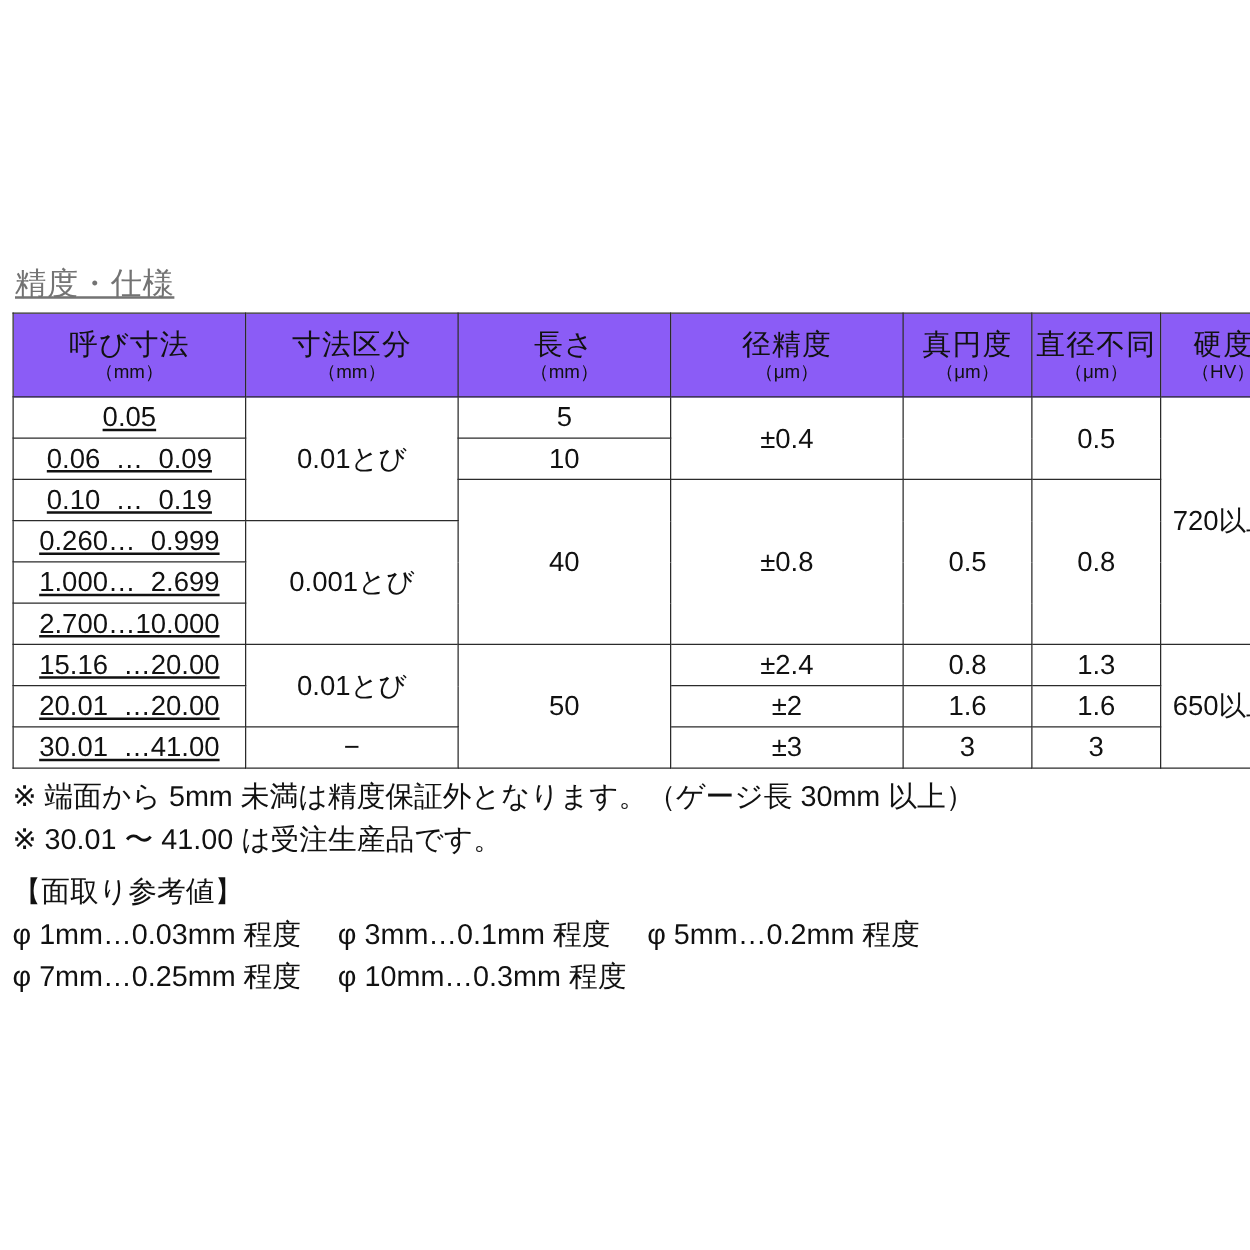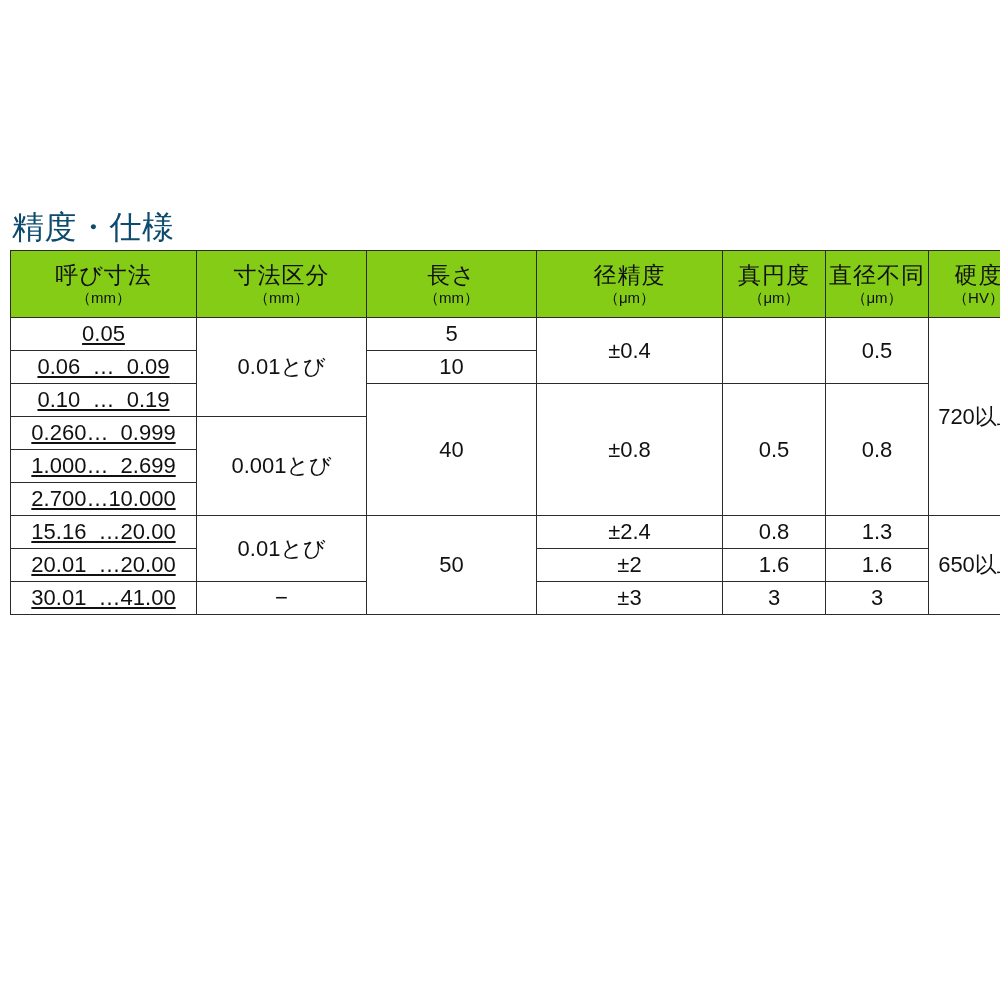--- a/index.html
+++ b/index.html
@@ -20,44 +20,45 @@
     width: 1000px;
     height: 1000px;
   }
   .spec-block {
     position: absolute;
     left: 10px;
     top: 212px;
     width: 980px;
   }
   .spec-title {
-    font-size: 32px;
+    font-size: 25px;
     line-height: 30px;
     letter-spacing: 0.5px;
     margin: 0 0 8px 2px;
-    color: #0c4a6e;
+    color: #737373;
+    text-decoration: underline;
   }
   table.spec {
     border-collapse: collapse;
     table-layout: fixed;
     width: 980px;
     background: #fff;
   }
   table.spec td, table.spec th {
     border: 1px solid #2b2b2b;
     text-align: center;
     vertical-align: middle;
     font-weight: normal;
     font-size: 22px;
     color: #111;
     padding: 0;
     line-height: 1.15;
   }
   thead th {
-    background: #84cc16;
+    background: #8b5cf6;
     font-size: 22px;
     height: 66px;
     font-weight: normal;
   }
   thead th .l1 { display:block; font-size: 23px; letter-spacing: 1px;}
   thead th .l2 { display:block; font-size: 15px; }
   tbody td { height: 32px; }
   td.nom {
     text-align: left;
     padding-left: 8px;
@@ -200,14 +201,21 @@
           <td class="nom">30.01  …41.00</td>
           <td>−</td>
           <td>±3</td>
           <td>3</td>
           <td>3</td>
         </tr>
       </tbody>
     </table>
   </div>
 
+  <div class="notes">
+    <div>※ 端面から 5mm 未満は精度保証外となります。（ゲージ長 30mm 以上）</div>
+    <div>※ 30.01 〜 41.00 は受注生産品です。</div>
+    <div class="chamfer-title">【面取り参考値】</div>
+    <div class="chamfer-line">φ 1mm…0.03mm 程度　 φ 3mm…0.1mm 程度　 φ 5mm…0.2mm 程度</div>
+    <div class="chamfer-line">φ 7mm…0.25mm 程度　 φ 10mm…0.3mm 程度</div>
+  </div>
 
 </div>
 
 </body></html>

